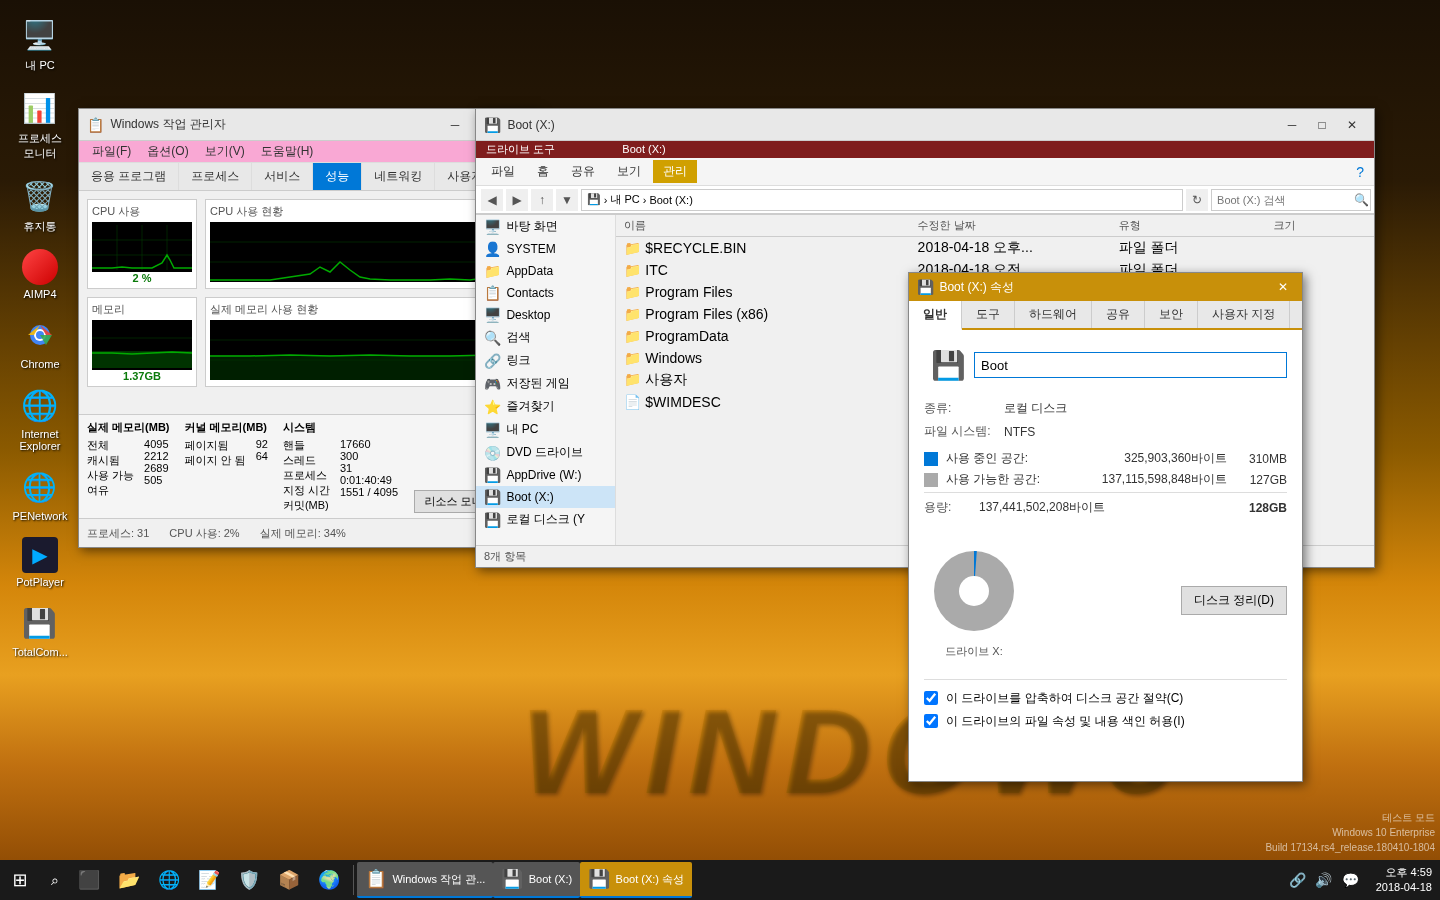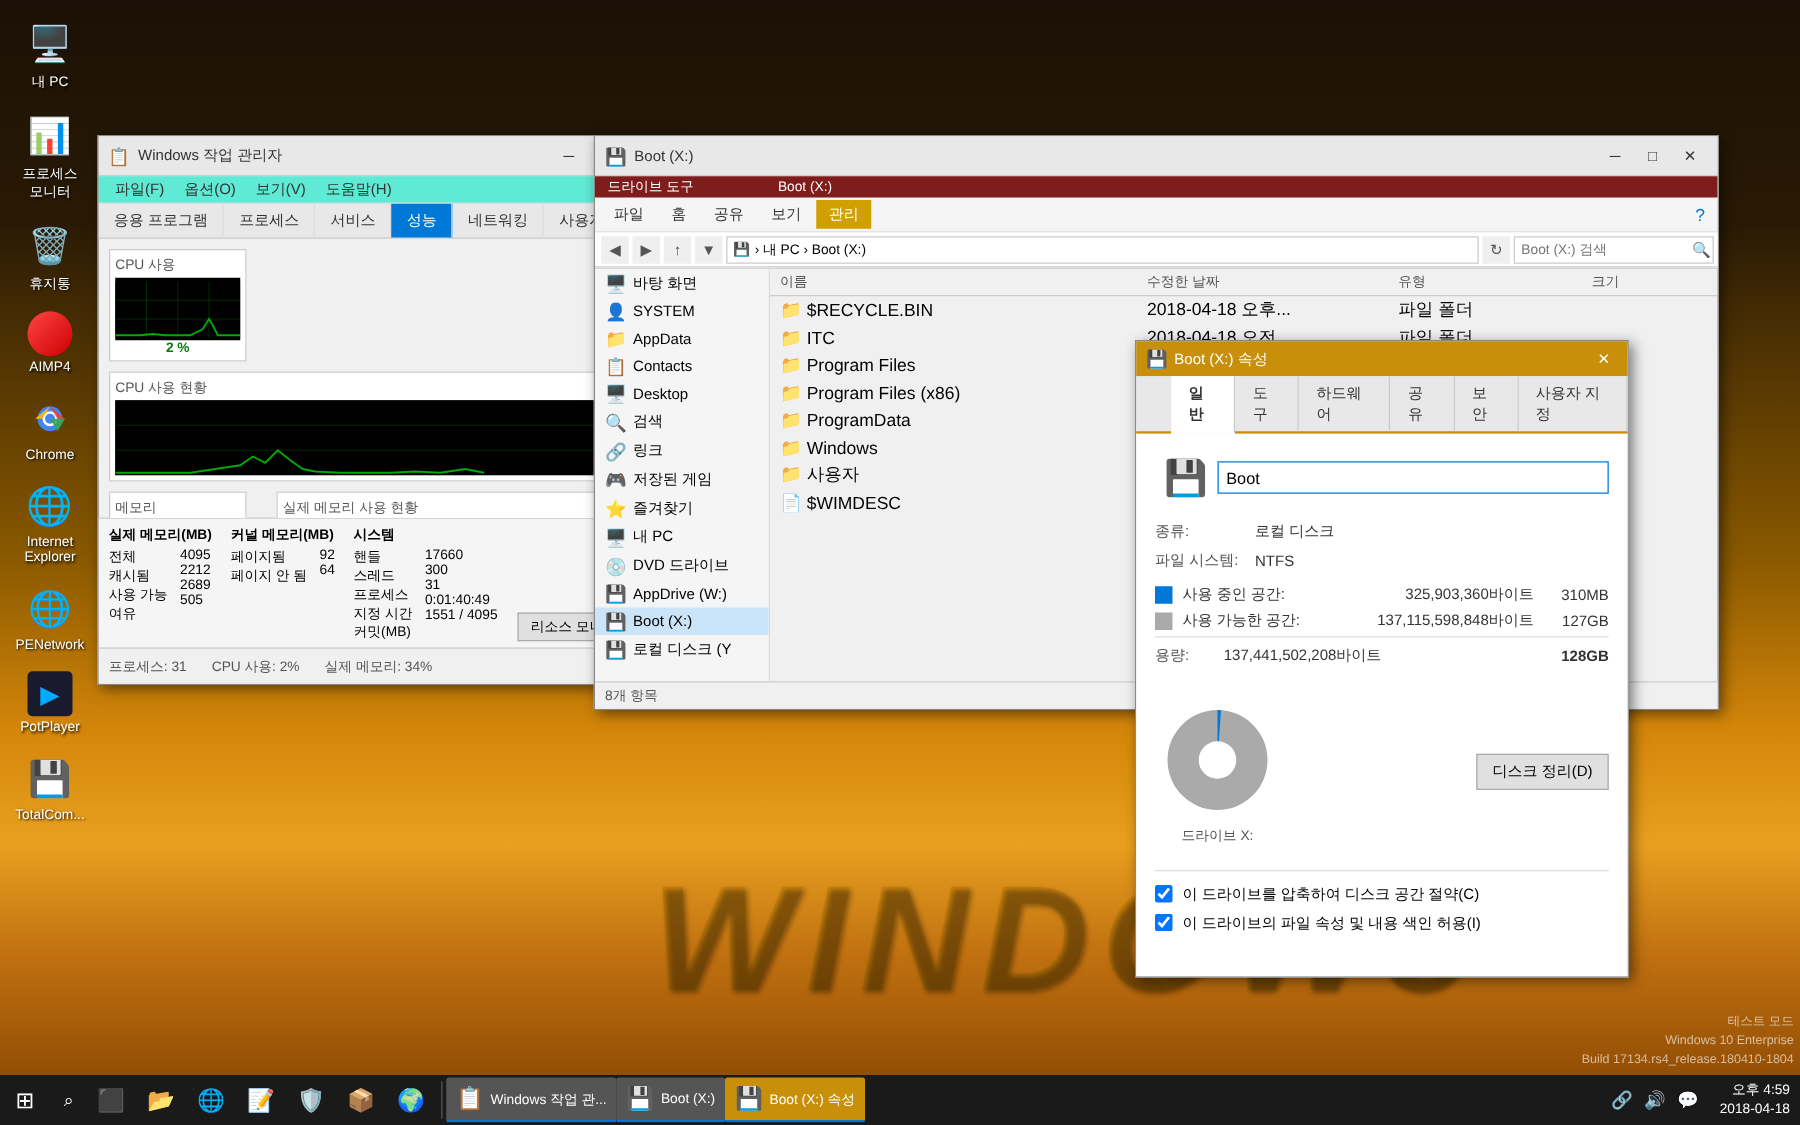--- a/index.html
+++ b/index.html
@@ -203,21 +203,21 @@
     
     .task-manager {
       left: 78px;
       top: 108px;
       width: 460px;
       height: 440px;
     }
 
     .tm-menubar {
       height: 22px;
-      background: #5eead4;
+      background: #f9a8d4;
       display: flex;
       align-items: flex-end;
       padding: 0 5px;
       border-bottom: 1px solid #ddd;
       flex-shrink: 0;
     }
     .tm-menu-item {
       padding: 2px 8px;
       font-size: 12px;
       cursor: pointer;
@@ -475,21 +475,20 @@
       cursor: pointer;
       color: white;
       font-size: 12px;
     }
 
     .bp-tabs {
       display: flex;
       background: #e8e8e8;
       border-bottom: 2px solid #c8900a;
       flex-shrink: 0;
-      padding-left: 28px;
     }
     .bp-tab {
       padding: 5px 14px;
       font-size: 12px;
       cursor: pointer;
       color: #333;
       border-right: 1px solid #ccc;
     }
     .bp-tab.active { background: white; border-bottom: 2px solid white; margin-bottom: -2px; font-weight: 600; }
 
@@ -705,21 +704,21 @@
       <div class="tm-tab">응용 프로그램</div>
       <div class="tm-tab">프로세스</div>
       <div class="tm-tab">서비스</div>
       <div class="tm-tab active">성능</div>
       <div class="tm-tab">네트워킹</div>
       <div class="tm-tab">사용자</div>
     </div>
     <div class="tm-content">
       <div class="tm-cpu-section">
 
-        <div style="display:flex;gap:8px;flex-direction:column;">
+        <div style="display:flex;gap:8px;">
           <div class="tm-metric-box" style="width:110px;">
             <div class="tm-metric-label">CPU 사용</div>
             <div style="background:black;height:50px;display:flex;align-items:center;justify-content:center;">
               <svg width="100" height="45">
                 <rect width="100" height="45" fill="black"></rect>
 
                 <line x1="0" y1="15" x2="100" y2="15" stroke="#004400" stroke-width="0.5"></line>
                 <line x1="0" y1="30" x2="100" y2="30" stroke="#004400" stroke-width="0.5"></line>
                 <line x1="25" y1="0" x2="25" y2="45" stroke="#004400" stroke-width="0.5"></line>
                 <line x1="50" y1="0" x2="50" y2="45" stroke="#004400" stroke-width="0.5"></line>
@@ -736,21 +735,21 @@
               <svg width="100%" height="60">
                 <rect width="100%" height="60" fill="black"></rect>
                 <line x1="0" y1="20" x2="100%" y2="20" stroke="#004400" stroke-width="0.5"></line>
                 <line x1="0" y1="40" x2="100%" y2="40" stroke="#004400" stroke-width="0.5"></line>
                 <polyline points="0,58 30,58 60,58 80,55 100,52 110,45 120,50 130,40 140,48 150,55 160,57 180,58 200,58 220,58 240,57 260,58 280,55 295,58" fill="none" stroke="#00aa00" stroke-width="1.5"></polyline>
               </svg>
             </div>
           </div>
         </div>
 
-        <div style="display:flex;gap:24px;">
+        <div style="display:flex;gap:8px;">
           <div class="tm-metric-box" style="width:110px;">
             <div class="tm-metric-label">메모리</div>
             <div style="background:black;height:50px;display:flex;align-items:center;justify-content:center;">
               <svg width="100" height="45">
                 <rect width="100" height="45" fill="black"></rect>
                 <line x1="0" y1="15" x2="100" y2="15" stroke="#004400" stroke-width="0.5"></line>
                 <line x1="0" y1="30" x2="100" y2="30" stroke="#004400" stroke-width="0.5"></line>
 
                 <rect x="0" y="28" width="100" height="17" fill="#006600" opacity="0.5"></rect>
                 <polyline points="0,30 20,30 40,31 60,30 80,29 100,30" fill="none" stroke="#00aa00" stroke-width="1.5"></polyline>

